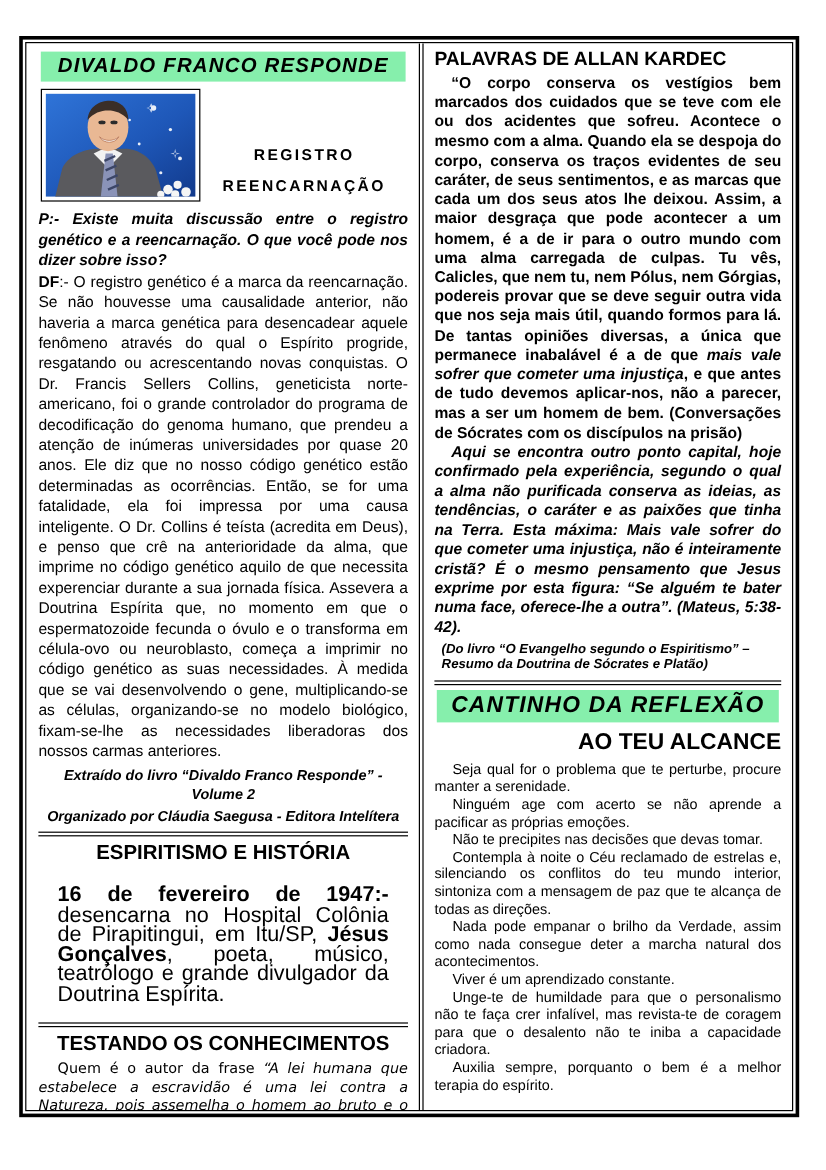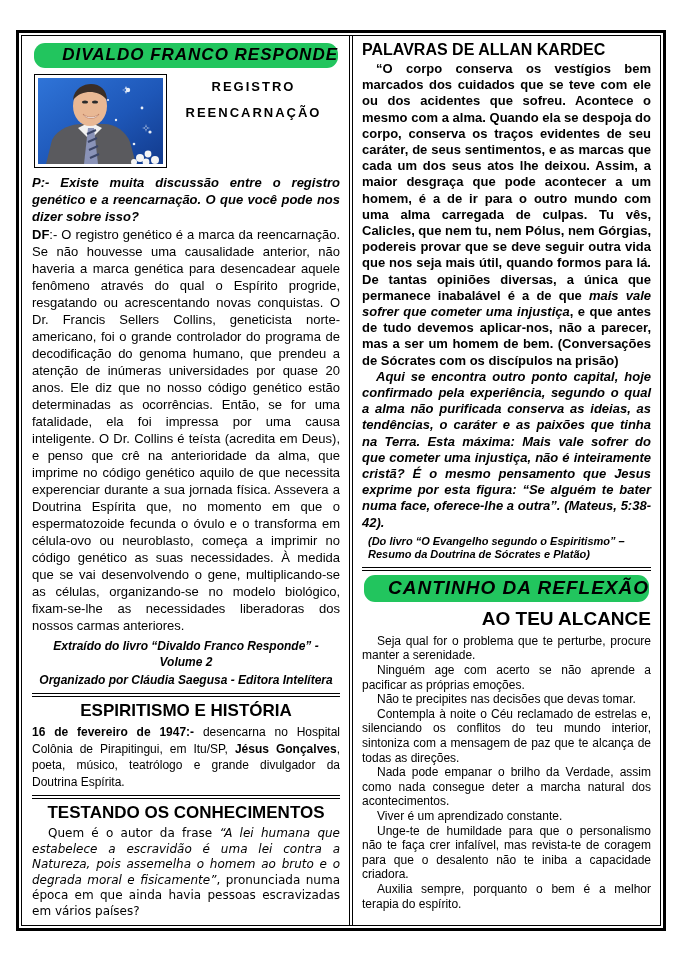--- a/index.html
+++ b/index.html
@@ -15,54 +15,54 @@
   .frame-inner{
     border:1px solid #000;width:100%;height:100%;box-sizing:border-box;
     display:flex;flex-direction:row;overflow:hidden;
   }
   .col{box-sizing:border-box;overflow:hidden;}
   .col-left{width:327px;padding:5px 9px 4px 10px;}
   .col-right{flex:1;padding:4px 9px 4px 9px;}
   .col-divider{width:2px;border-left:1px solid #000;border-right:1px solid #000;background:#fff;flex:0 0 2px;}
 
   .gray-bar{
-    background:#22c55e;text-align:right;font-weight:bold;
-    padding:2px 0 3px 0;margin:2px 2px 6px 2px;border-radius:11px;
+    background:#86efac;text-align:center;font-weight:bold;
+    padding:2px 0 3px 0;margin:2px 2px 6px 2px;
   }
   .gray-bar.italic{font-style:italic;}
   .h-left{font-size:17px;letter-spacing:1px;}
   .h-cantinho{font-size:19px;letter-spacing:1px;margin-top:4px;}
 
   .section-sep{
     border:none;border-top:1px solid #000;border-bottom:1px solid #000;
     height:2px;background:#fff;margin:5px 0 4px 0;
   }
 
-  .photo-row{display:flex;align-items:flex-start;margin:2px 0 6px 2px;}
+  .photo-row{display:flex;align-items:flex-end;margin:2px 0 6px 2px;}
   .photo{
     width:133px;height:94px;border:1px solid #000;background:#fff;
     padding:3px;box-sizing:border-box;flex:0 0 auto;
   }
   .photo svg{display:block;width:100%;height:100%;}
   .topic{
     flex:1;text-align:center;font-weight:bold;font-size:13px;
     letter-spacing:2px;line-height:26px;
   }
 
   .body-p{font-size:13px;line-height:17px;text-align:justify;margin:0 0 1px 0;}
   .q-p{font-weight:bold;font-style:italic;}
   .source-p{
     font-weight:bold;font-style:italic;text-align:center;
     font-size:12px;line-height:16px;margin:4px 0 2px 0;
   }
 
   .sec-title{
     text-align:center;font-weight:bold;font-size:17px;margin:1px 0 3px 0;
   }
-  .hist-p{font-size:12px;line-height:16.5px;text-align:justify;margin:0;}
+  .hist-p{font-size:18px;line-height:16.5px;text-align:justify;margin:16px;}
 
   .quiz-q{
     font-family:"DejaVu Sans",sans-serif;font-size:12px;line-height:15.5px;
     text-align:justify;margin:2px 0 4px 0;text-indent:16px;
   }
 
   .kardec-title{text-align:left;font-weight:bold;font-size:16px;margin:1px 0 2px 0;}
   .kardec-p{
     font-size:13px;line-height:16.2px;font-weight:bold;text-align:justify;
     margin:0;text-indent:14px;

